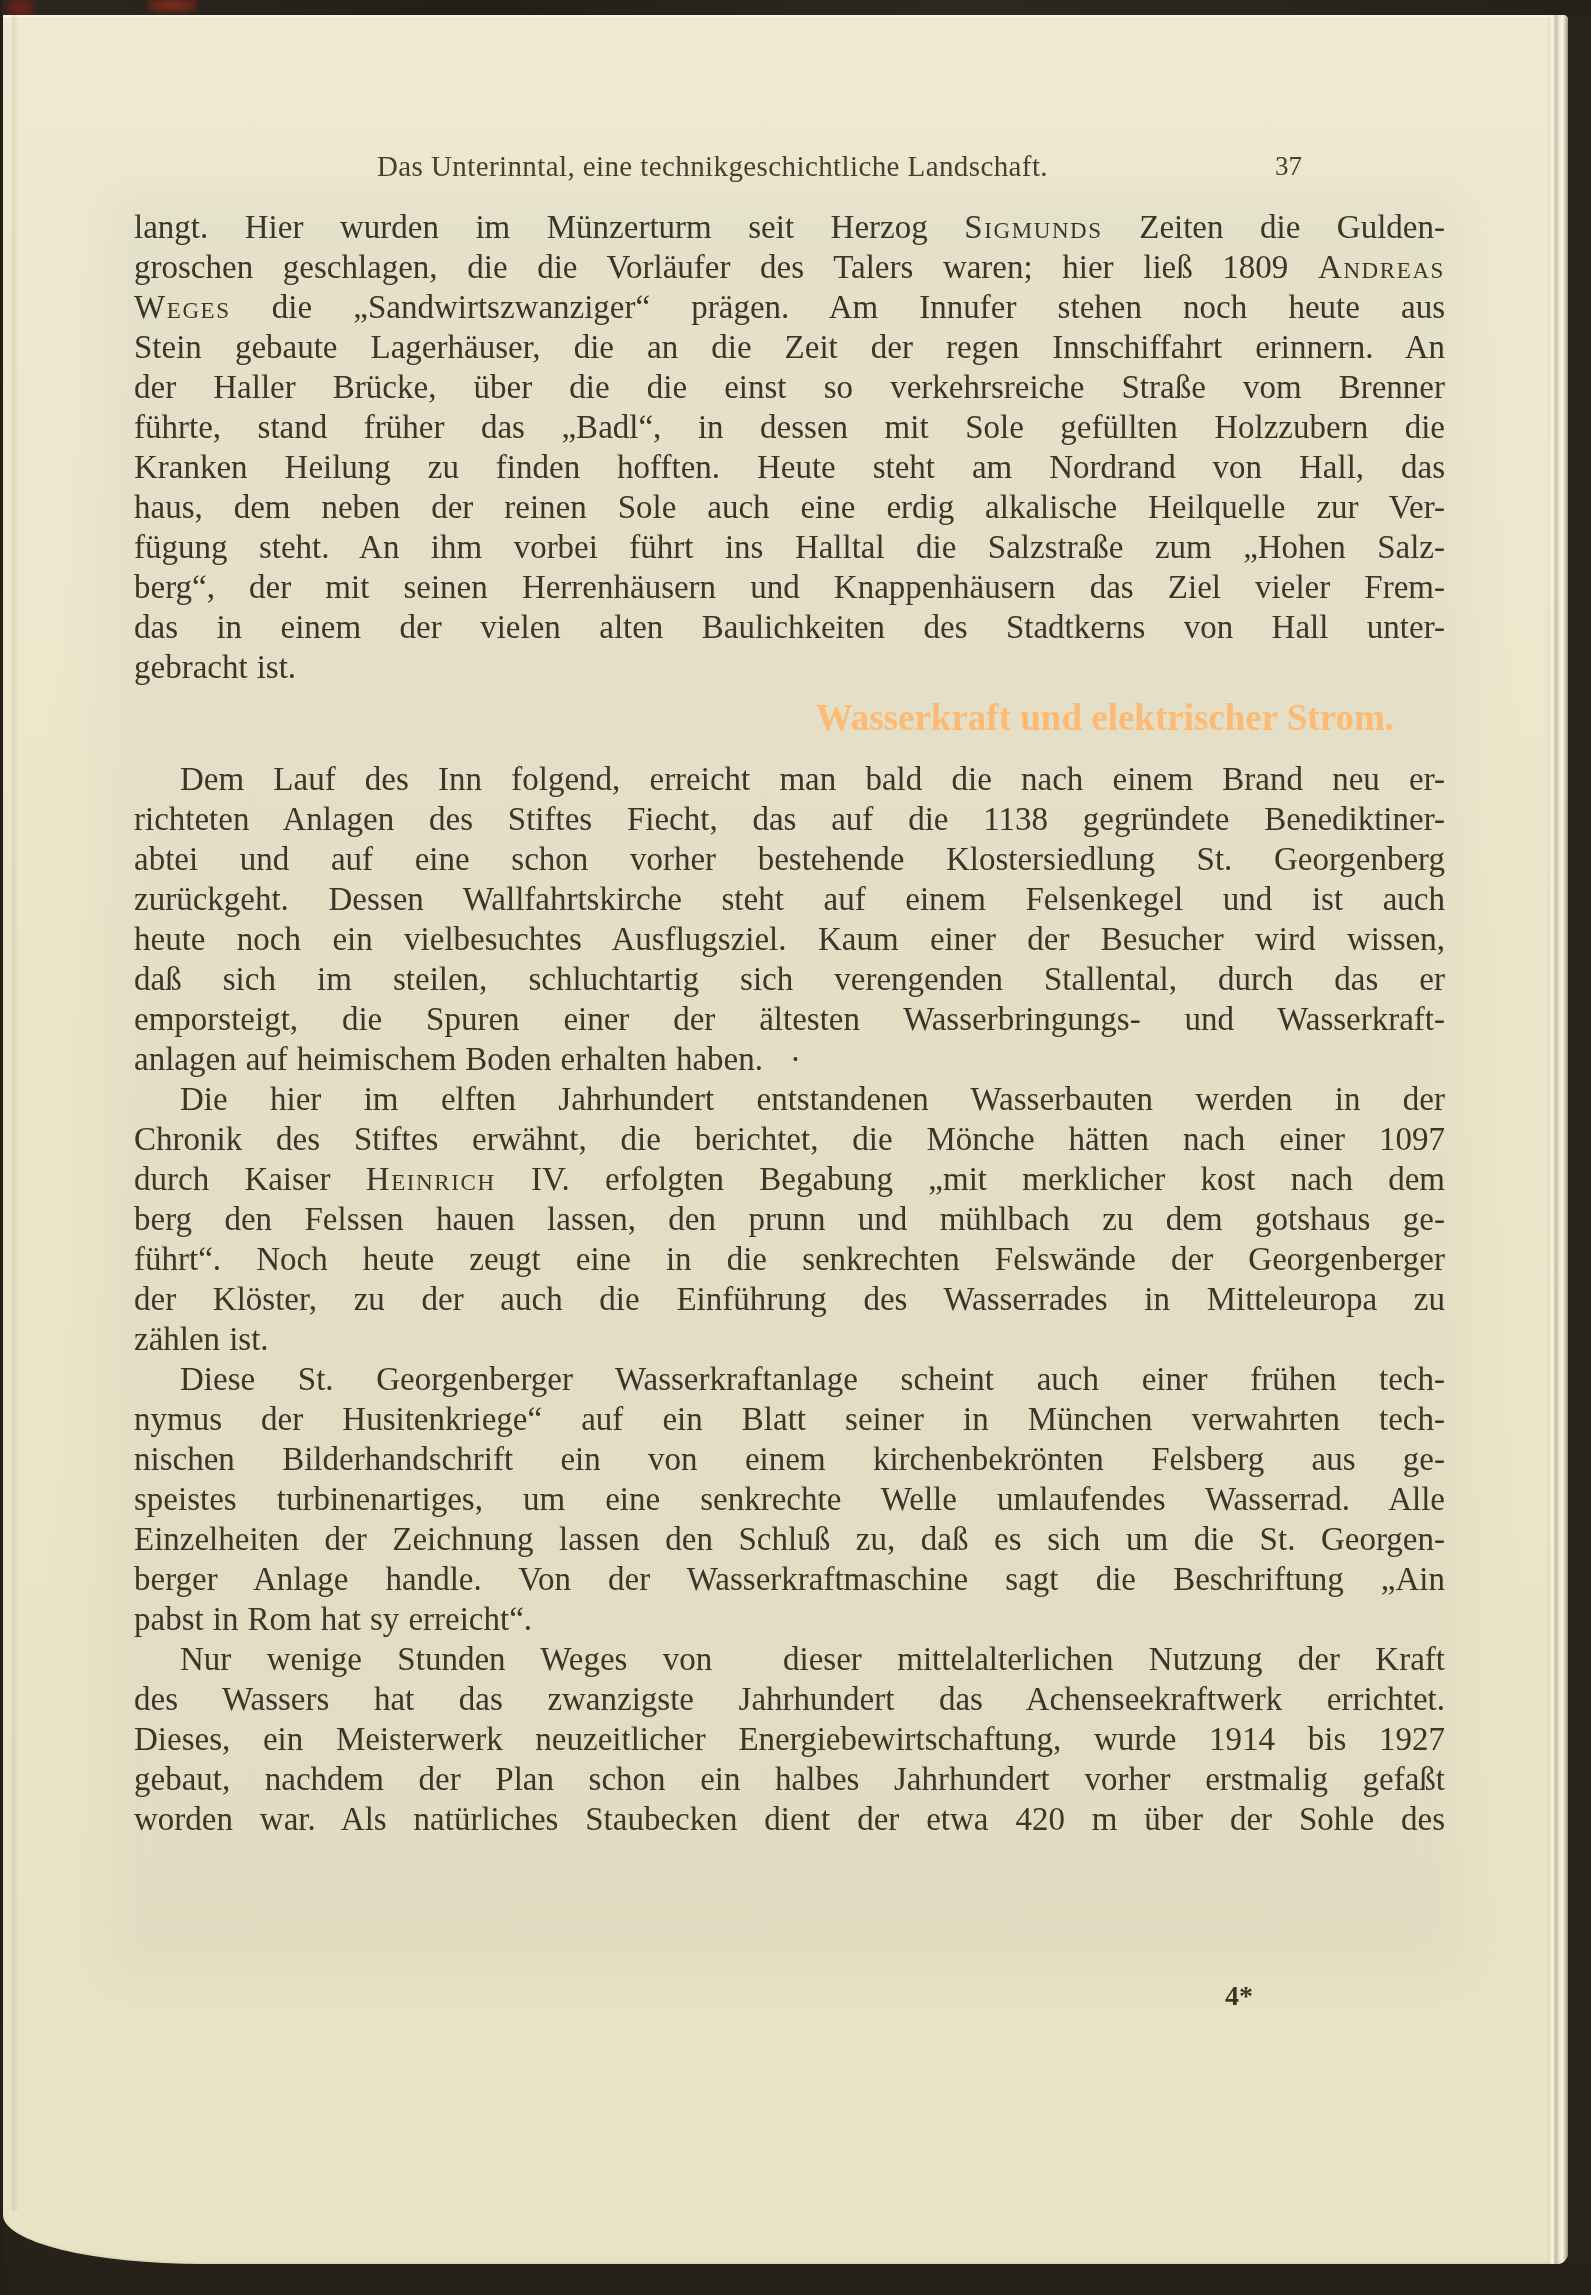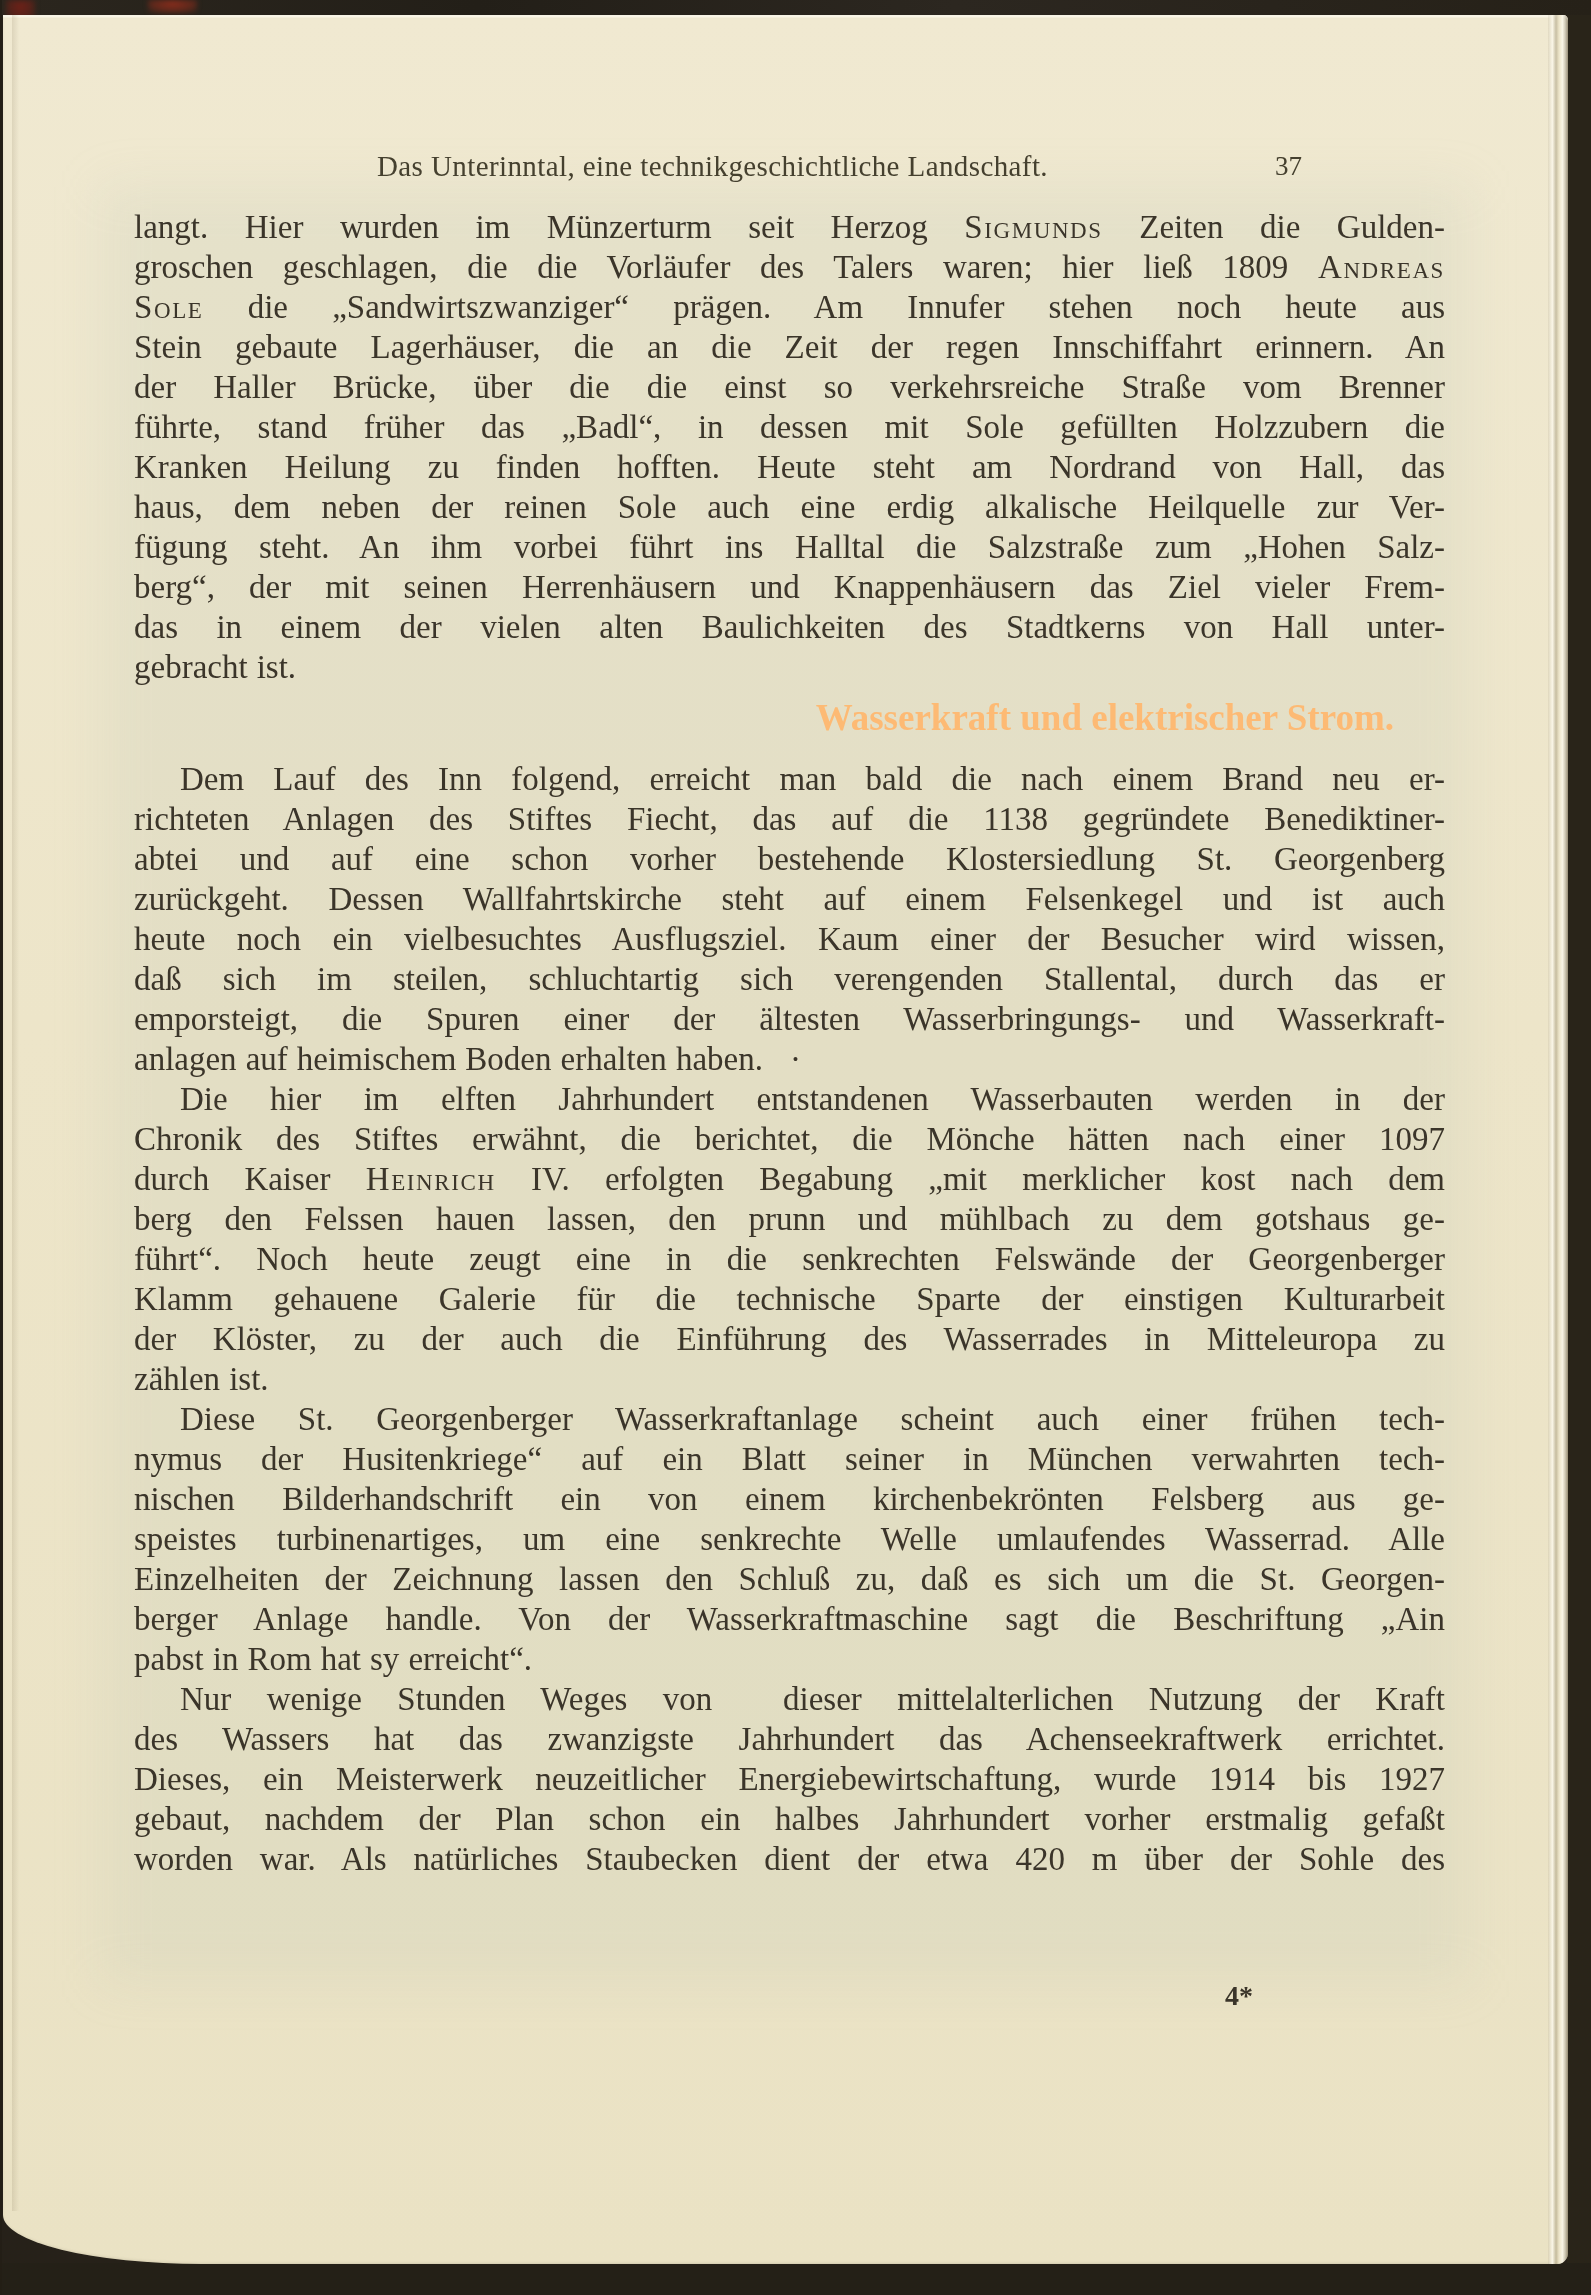--- a/index.html
+++ b/index.html
@@ -127,21 +127,21 @@
 <div class="speck" style="left:1355px;top:232px;width:3.2px;height:2.4px;opacity:.3;"></div>
 
 <div class="running-head">
   <span class="running-title">Das Unterinntal, eine technikgeschichtliche Landschaft.</span>
   <span class="page-number">37</span>
 </div>
 
 <div class="text-column">
     <div class="line"><span>langt. Hier wurden im Münzerturm seit Herzog </span><span class="sc">Sigmunds</span><span> Zeiten die Gulden-</span></div>
     <div class="line"><span>groschen geschlagen, die die Vorläufer des Talers waren; hier ließ 1809 </span><span class="sc">Andreas</span></div>
-    <div class="line"><span class="sc">Sole</span><span> die „Sandwirtszwanziger“ prägen. Am Innufer stehen noch heute aus</span></div>
+    <div class="line"><span class="sc">Weges</span><span> die „Sandwirtszwanziger“ prägen. Am Innufer stehen noch heute aus</span></div>
     <div class="line"><span>Stein gebaute Lagerhäuser, die an die Zeit der regen Innschiffahrt erinnern. An</span></div>
     <div class="line"><span>der Haller Brücke, über die die einst so verkehrsreiche Straße vom Brenner</span></div>
     <div class="line"><span>führte, stand früher das „Badl“, in dessen mit Sole gefüllten Holzzubern die</span></div>
     <div class="line"><span>Kranken Heilung zu finden hofften. Heute steht am Nordrand von Hall, das</span></div>
     <div class="line"><span>haus, dem neben der reinen Sole auch eine erdig alkalische Heilquelle zur Ver-</span></div>
     <div class="line"><span>fügung steht. An ihm vorbei führt ins Halltal die Salzstraße zum „Hohen Salz-</span></div>
     <div class="line"><span>berg“, der mit seinen Herrenhäusern und Knappenhäusern das Ziel vieler Frem-</span></div>
     <div class="line"><span>das in einem der vielen alten Baulichkeiten des Stadtkerns von Hall unter-</span></div>
     <div class="line last"><span>gebracht ist.</span></div>
     <div class="section-heading">Wasserkraft und elektrischer Strom.</div>
@@ -151,21 +151,20 @@
     <div class="line"><span>zurückgeht. Dessen Wallfahrtskirche steht auf einem Felsenkegel und ist auch</span></div>
     <div class="line"><span>heute noch ein vielbesuchtes Ausflugsziel. Kaum einer der Besucher wird wissen,</span></div>
     <div class="line"><span>daß sich im steilen, schluchtartig sich verengenden Stallental, durch das er</span></div>
     <div class="line"><span>emporsteigt, die Spuren einer der ältesten Wasserbringungs- und Wasserkraft-</span></div>
     <div class="line last"><span>anlagen auf heimischem Boden erhalten haben. &nbsp;&nbsp;·</span></div>
     <div class="line indent"><span>Die hier im elften Jahrhundert entstandenen Wasserbauten werden in der</span></div>
     <div class="line"><span>Chronik des Stiftes erwähnt, die berichtet, die Mönche hätten nach einer 1097</span></div>
     <div class="line"><span>durch Kaiser </span><span class="sc">Heinrich</span><span> IV. erfolgten Begabung „mit merklicher kost nach dem</span></div>
     <div class="line"><span>berg den Felssen hauen lassen, den prunn und mühlbach zu dem gotshaus ge-</span></div>
     <div class="line"><span>führt“. Noch heute zeugt eine in die senkrechten Felswände der Georgenberger</span></div>
-    <div class="line"><span>Klamm gehauene Galerie für die technische Sparte der einstigen Kulturarbeit</span></div>
     <div class="line"><span>der Klöster, zu der auch die Einführung des Wasserrades in Mitteleuropa zu</span></div>
     <div class="line last"><span>zählen ist.</span></div>
     <div class="line indent"><span>Diese St. Georgenberger Wasserkraftanlage scheint auch einer frühen tech-</span></div>
     <div class="line"><span>nymus der Husitenkriege“ auf ein Blatt seiner in München verwahrten tech-</span></div>
     <div class="line"><span>nischen Bilderhandschrift ein von einem kirchenbekrönten Felsberg aus ge-</span></div>
     <div class="line"><span>speistes turbinenartiges, um eine senkrechte Welle umlaufendes Wasserrad. Alle</span></div>
     <div class="line"><span>Einzelheiten der Zeichnung lassen den Schluß zu, daß es sich um die St. Georgen-</span></div>
     <div class="line"><span>berger Anlage handle. Von der Wasserkraftmaschine sagt die Beschriftung „Ain</span></div>
     <div class="line last"><span>pabst in Rom hat sy erreicht“.</span></div>
     <div class="line indent"><span>Nur wenige Stunden Weges von &nbsp;dieser mittelalterlichen Nutzung der Kraft</span></div>

